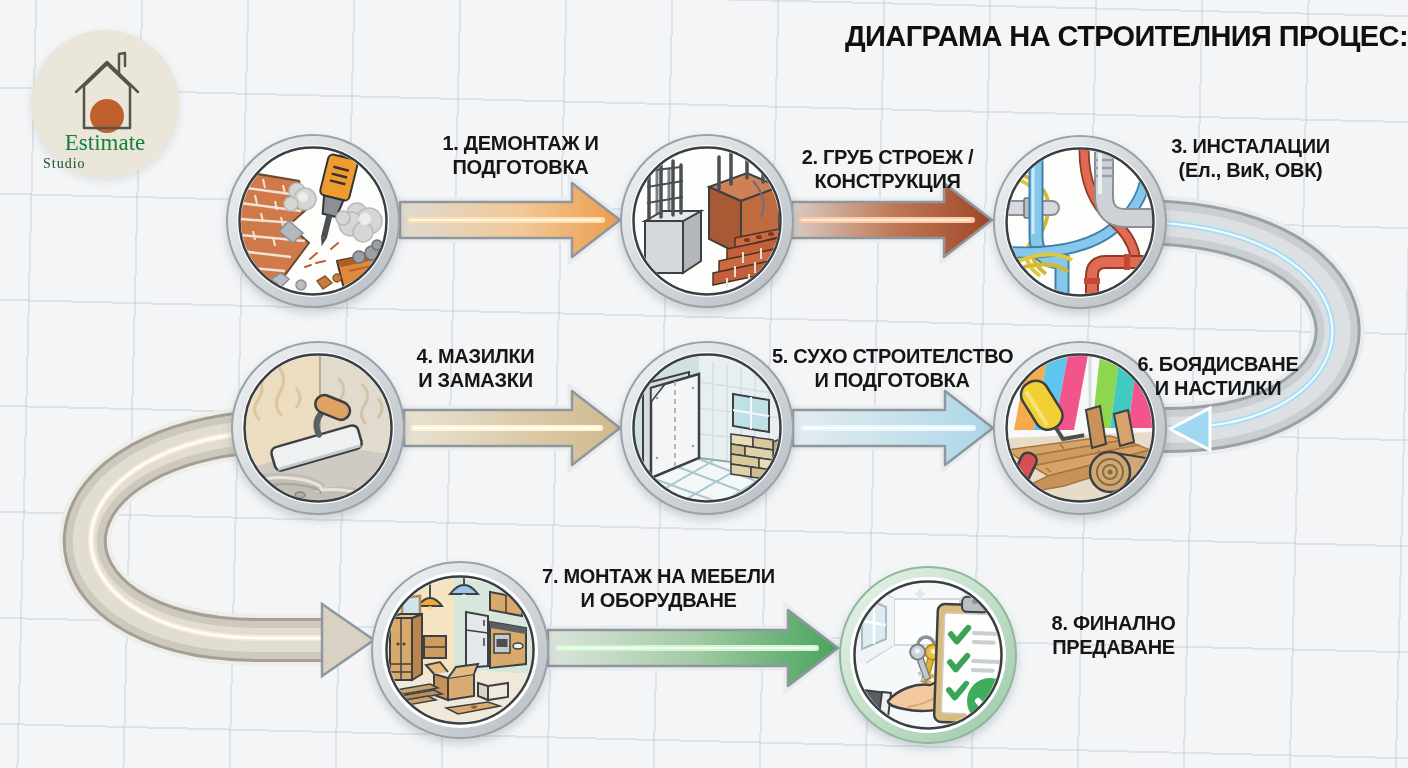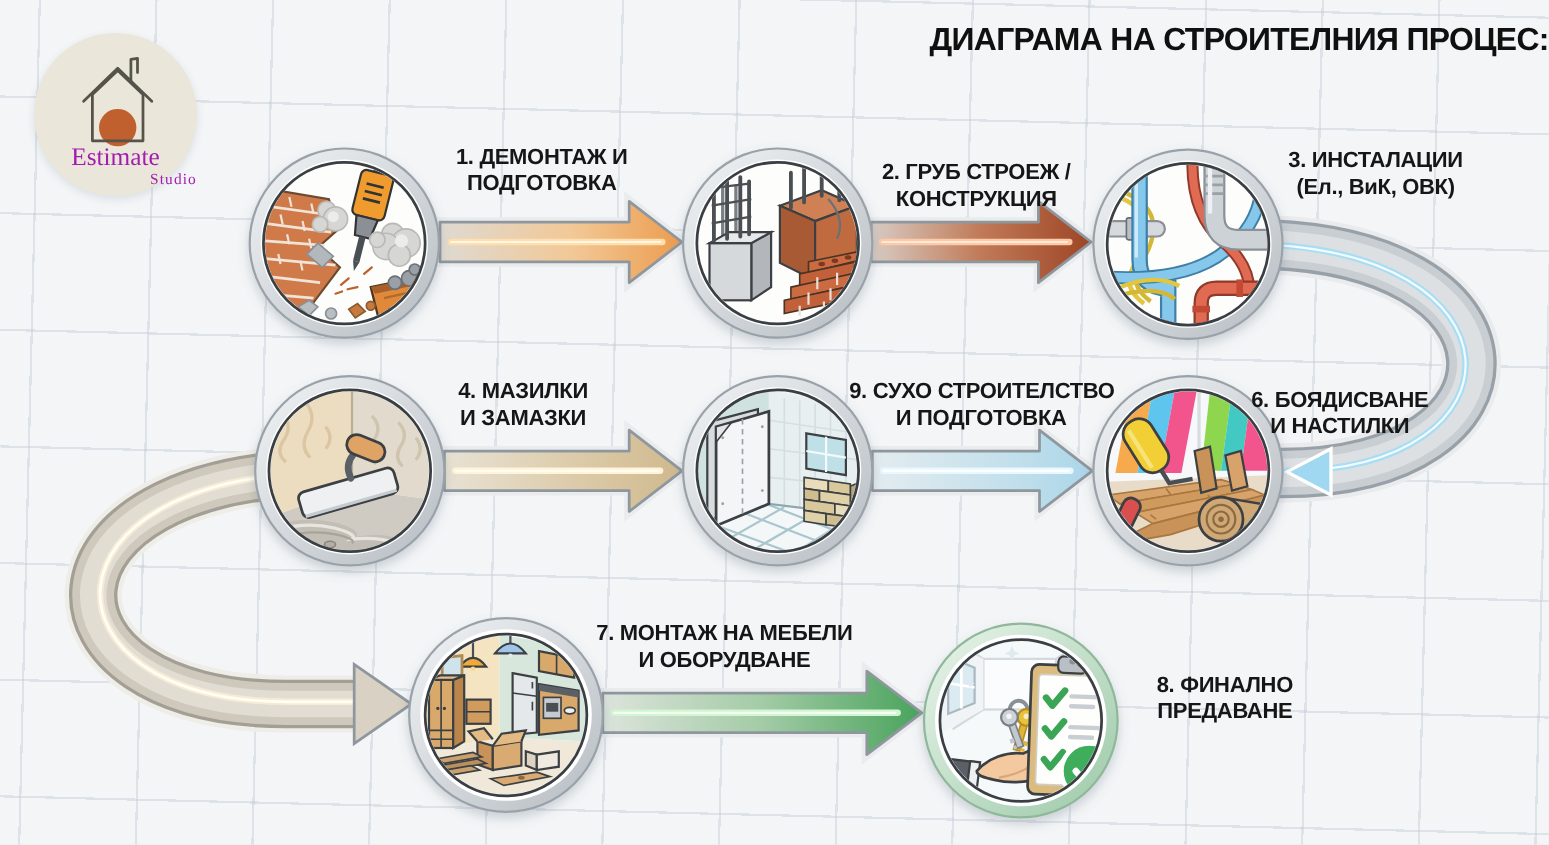--- a/index.html
+++ b/index.html
@@ -10,26 +10,26 @@
       repeating-linear-gradient(0deg, rgba(186,196,210,.38) 0 2px, transparent 2px 106px),
       repeating-linear-gradient(90deg, rgba(186,196,210,.38) 0 2px, transparent 2px 106px);
     transform:rotate(1.4deg);}
   .diagram{position:absolute;left:0;top:0;}
   .title{position:absolute;left:0;right:0;top:20px;text-align:right;
          font-weight:700;font-size:29px;line-height:1.16;color:#101010;letter-spacing:-0.6px;}
   .logo{position:absolute;left:31px;top:30px;width:148px;height:148px;border-radius:50%;
         background:#eae6d9;box-shadow:0 3px 8px rgba(60,70,80,.12);}
   .logo svg{position:absolute;left:0;top:8px;}
   .logo-name{position:absolute;left:0;right:0;top:100px;text-align:center;
-             font-family:"Liberation Serif",serif;font-size:23px;color:#a21caf;}
-  .logo-sub{position:absolute;left:0;right:0;top:126px;text-align:right;
-            font-family:"Liberation Serif",serif;font-size:14px;color:#a21caf;letter-spacing:1px;}
+             font-family:"Liberation Serif",serif;font-size:23px;color:#15803d;}
+  .logo-sub{position:absolute;left:0;right:0;top:126px;text-align:left;
+            font-family:"Liberation Serif",serif;font-size:14px;color:#14532d;letter-spacing:1px;padding-left:12px;}
   .stage-label{position:absolute;font-weight:700;font-size:20px;line-height:1.2;
                color:#161616;text-align:center;letter-spacing:-0.3px;white-space:nowrap;}
-  .l1{left:390px;top:131px;width:205px;}
+  .l1{left:418px;top:131px;width:205px;}
   .l2{left:780px;top:145px;width:215px;}
   .l3{left:1148px;top:134px;width:205px;}
   .l4{left:398px;top:344px;width:155px;}
   .l5{left:772px;top:344px;width:240px;}
   .l6{left:1118px;top:352px;width:200px;}
   .l7{left:536px;top:564px;width:245px;}
   .l8{left:1026px;top:611px;width:175px;}
 </style>
 </head>
 <body>
@@ -474,21 +474,21 @@
   </div>
   <div class="stage-label l3">
     <div>3. ИНСТАЛАЦИИ</div>
     <div>(Ел., ВиК, ОВК)</div>
   </div>
   <div class="stage-label l4">
     <div>4. МАЗИЛКИ</div>
     <div>И ЗАМАЗКИ</div>
   </div>
   <div class="stage-label l5">
-    <div>9. СУХО СТРОИТЕЛСТВО</div>
+    <div>5. СУХО СТРОИТЕЛСТВО</div>
     <div>И ПОДГОТОВКА</div>
   </div>
   <div class="stage-label l6">
     <div>6. БОЯДИСВАНЕ</div>
     <div>И НАСТИЛКИ</div>
   </div>
   <div class="stage-label l7">
     <div>7. МОНТАЖ НА МЕБЕЛИ</div>
     <div>И ОБОРУДВАНЕ</div>
   </div>

